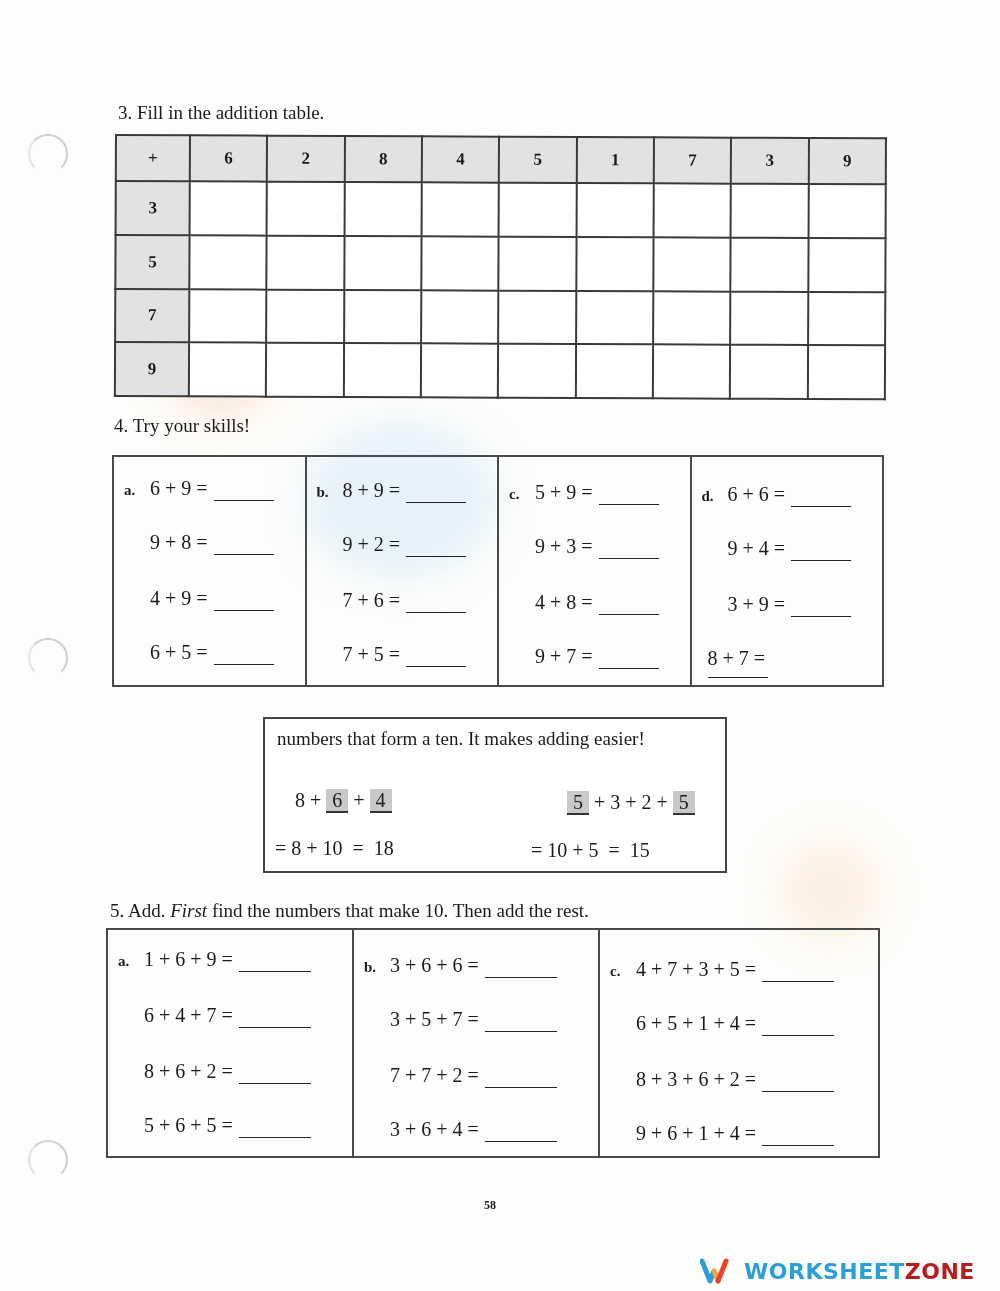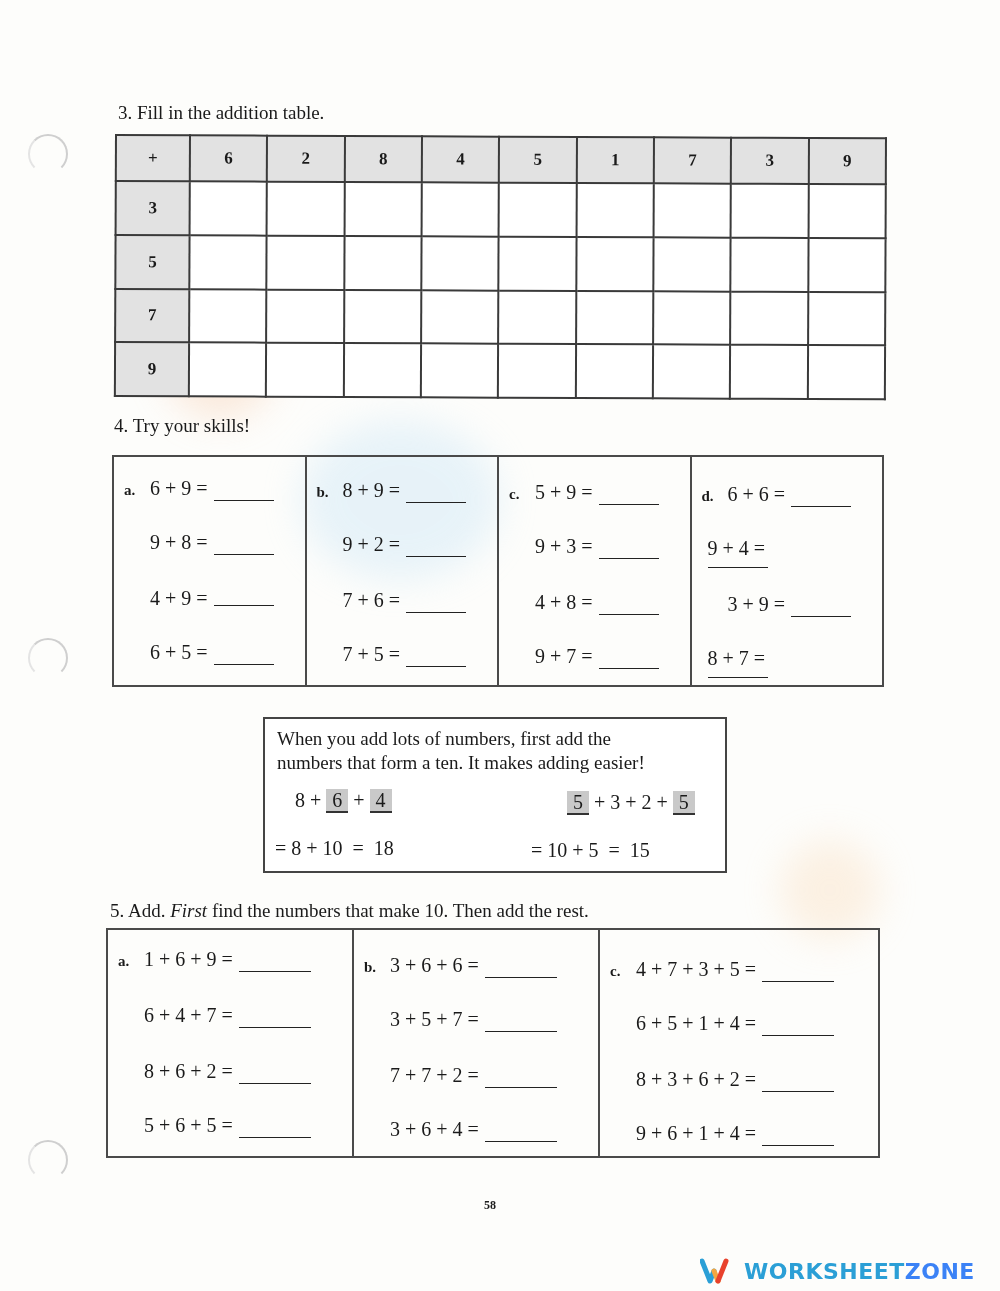--- a/index.html
+++ b/index.html
@@ -55,21 +55,21 @@
   .tip .eq { position: absolute; font-size: 20px; white-space: nowrap; }
   .tip .hl { background: #c9c9c9; border-bottom: 2px solid #333; padding: 0 6px; }
 
   .pageno { position: absolute; left: 484px; top: 1198px; font-size: 12px; font-weight: bold; }
   .brand {
     position: absolute; left: 700px; top: 1258px; display: flex; align-items: flex-end;
     font-family: "DejaVu Sans", sans-serif; font-weight: bold; font-size: 22px; letter-spacing: 0.5px;
   }
   .brand .w { width: 34px; height: 26px; margin-right: 10px; }
   .brand .a { color: #2b9fd6; }
-  .brand .b { color: #3b82f6; }
+  .brand .b { color: #b91c1c; }
   .smudge {
     position: absolute; border-radius: 50%; filter: blur(18px); opacity: 0.35; pointer-events: none;
   }
 </style>
 </head>
 <body>
 
 <div class="smudge" style="left:160px;top:280px;width:120px;height:140px;background:#f6c6a3;"></div>
 <div class="smudge" style="left:300px;top:420px;width:200px;height:160px;background:#bfe0f4;"></div>
 <div class="smudge" style="left:780px;top:840px;width:100px;height:100px;background:#f9d9b5;"></div>
@@ -153,21 +153,21 @@
     <div class="prob" style="left:10px;top:20px;">
         <span class="lbl">a.</span>
         <span>6 + 9 =</span>
         <span class="blank-line"></span>
       </div>
     <div class="prob" style="left:10px;top:74px;">
         <span class="lbl empty"></span>
         <span>9 + 8 =</span>
         <span class="blank-line"></span>
       </div>
-    <div class="prob" style="left:10px;top:130px;align-items:center;">
+    <div class="prob" style="left:10px;top:130px;">
         <span class="lbl empty"></span>
         <span>4 + 9 =</span>
         <span class="blank-line"></span>
       </div>
     <div class="prob" style="left:10px;top:184px;">
         <span class="lbl empty"></span>
         <span>6 + 5 =</span>
         <span class="blank-line"></span>
       </div>
   </div>
@@ -217,41 +217,40 @@
         <span class="blank-line"></span>
       </div>
   </div>
 
   <div class="col">
     <div class="prob" style="left:10px;top:26px;">
         <span class="lbl">d.</span>
         <span>6 + 6 =</span>
         <span class="blank-line"></span>
       </div>
-    <div class="prob" style="left:10px;top:80px;flex-direction:column;">
+    <div class="prob" style="left:10px;top:80px;">
         <span class="lbl empty"></span>
         <span>9 + 4 =</span>
         <span class="blank-line"></span>
       </div>
     <div class="prob" style="left:10px;top:136px;">
         <span class="lbl empty"></span>
         <span>3 + 9 =</span>
         <span class="blank-line"></span>
       </div>
     <div class="prob" style="left:10px;top:190px;flex-direction:column;">
         <span class="lbl empty"></span>
         <span>8 + 7 =</span>
         <span class="blank-line"></span>
       </div>
   </div>
 </div>
 
 <div class="tip">
   <div class="txt">
-    <div>When you add lots of numbers, first add the</div>
     <div>numbers that form a ten. It makes adding easier!</div>
   </div>
   <div class="eq" style="left:30px;top:70px;">
     <span>8</span>
     <span>+</span>
     <span class="hl">6</span>
     <span>+</span>
     <span class="hl">4</span>
   </div>
   <div class="eq" style="left:10px;top:118px;white-space:pre;">= 8 + 10  =  18</div>

